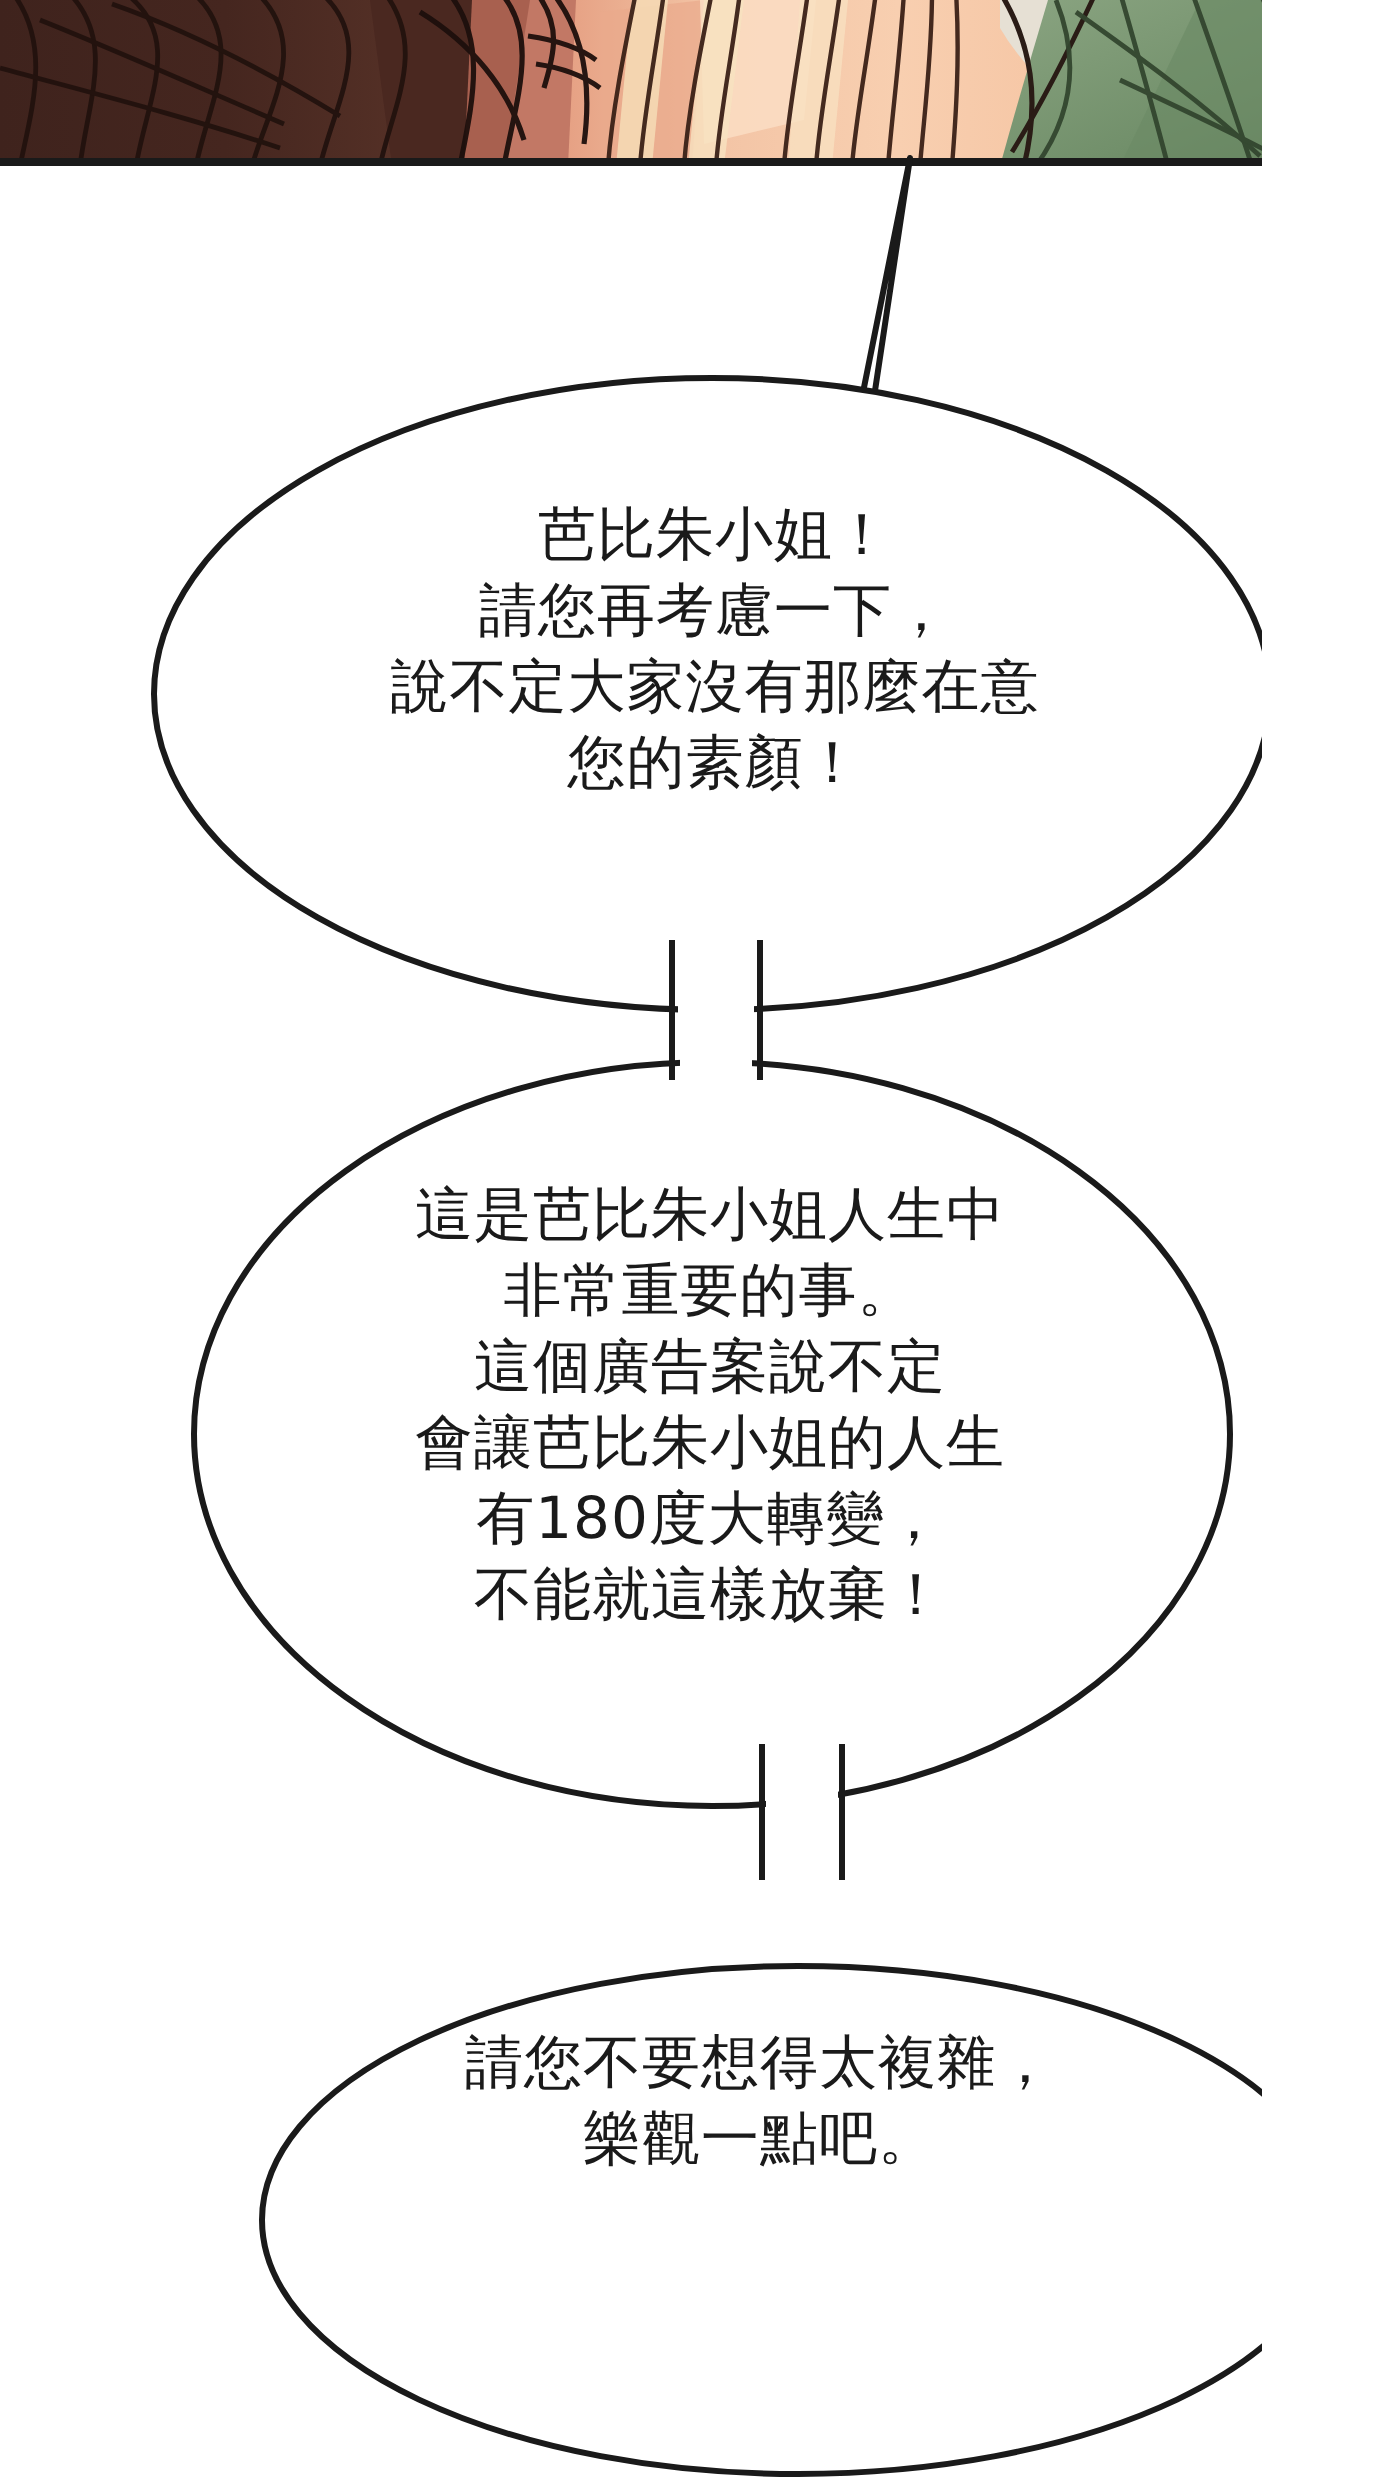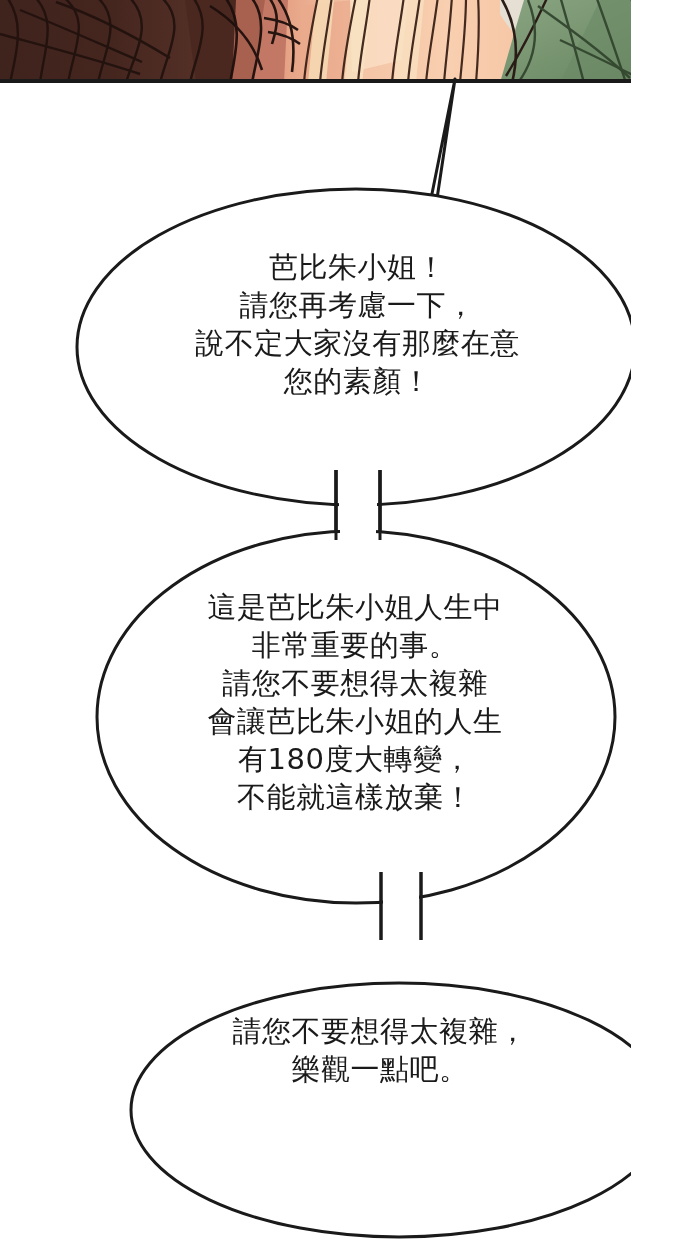--- a/index.html
+++ b/index.html
@@ -203,21 +203,21 @@
     </svg>
   </div>
 
   <div id="bubble-1-text" class="bubble-text">芭比朱小姐！
 請您再考慮一下，
 說不定大家沒有那麼在意
 您的素顏！</div>
 
   <div id="bubble-2-text" class="bubble-text">這是芭比朱小姐人生中
 非常重要的事。
-請您不要想得太複雜
+這個廣告案說不定
 會讓芭比朱小姐的人生
 有180度大轉變，
 不能就這樣放棄！</div>
 
   <div id="bubble-3-text" class="bubble-text">請您不要想得太複雜，
 樂觀一點吧。</div>
 
 </div>
 
 </body></html>

